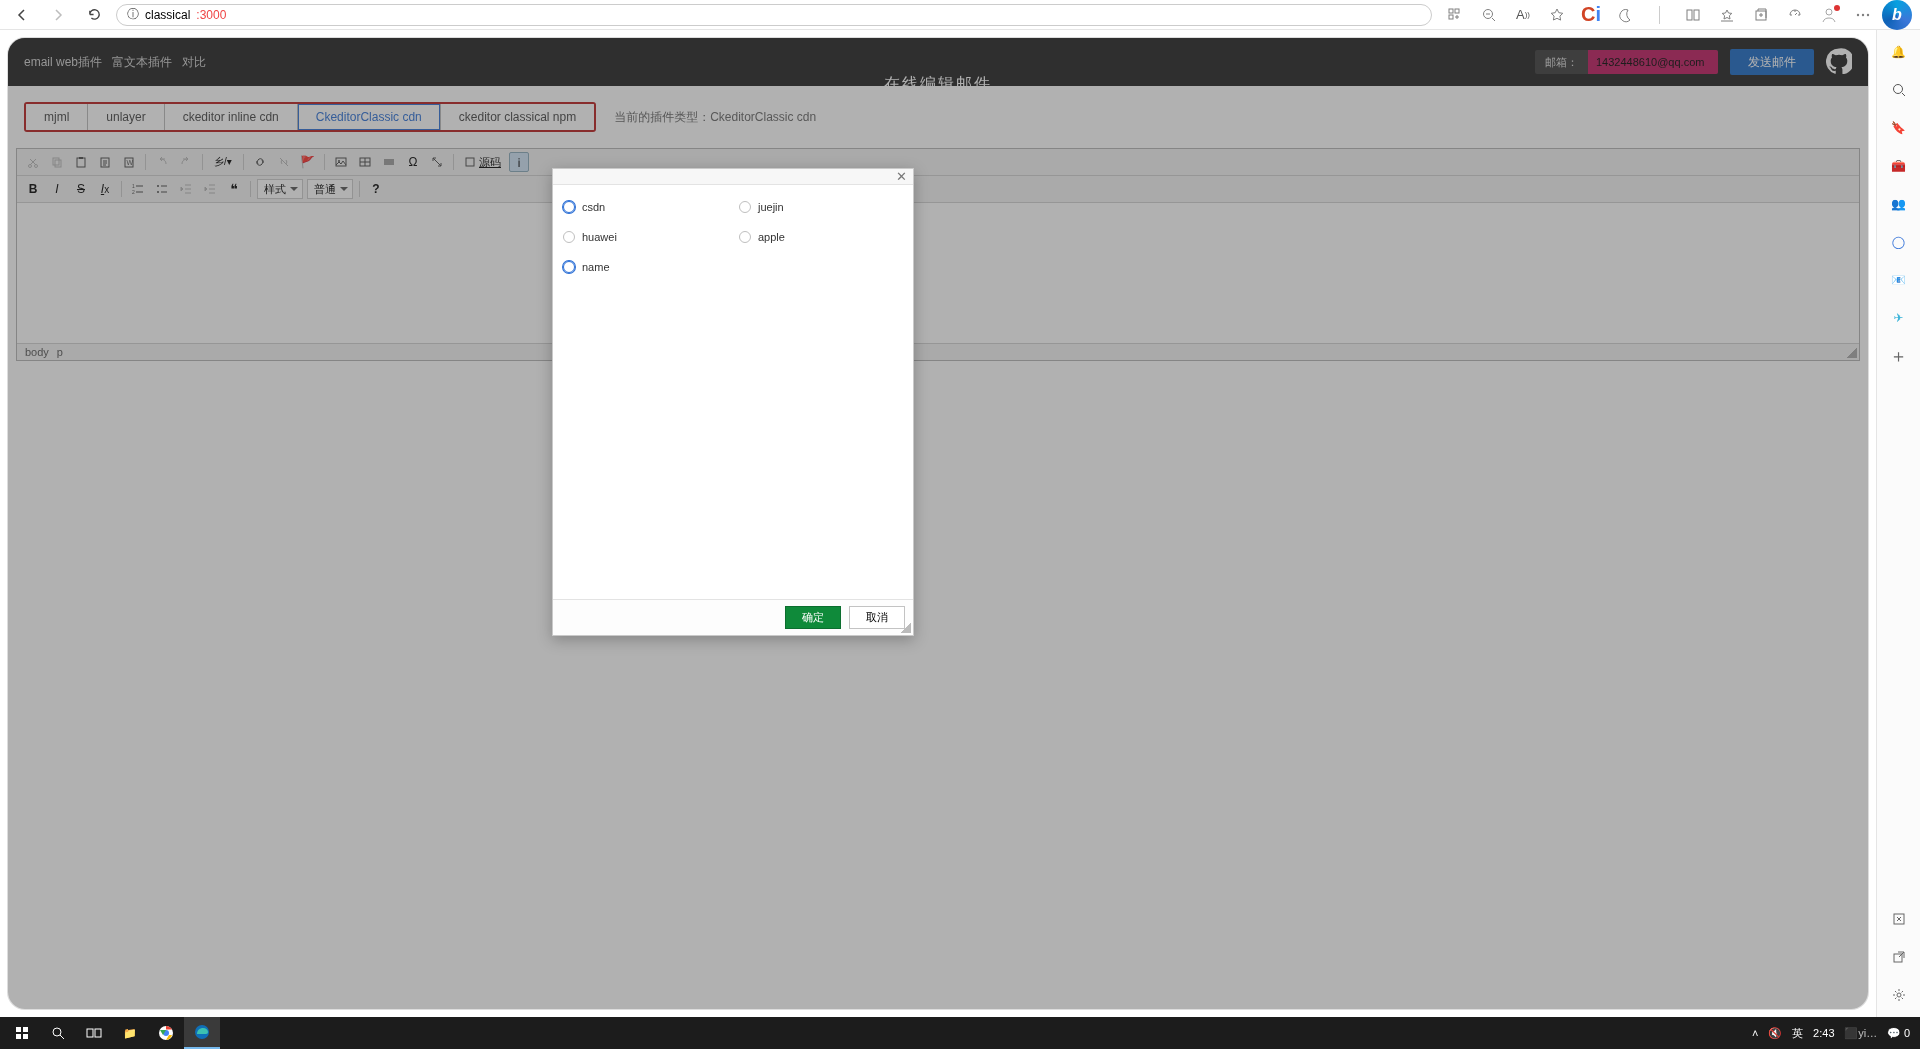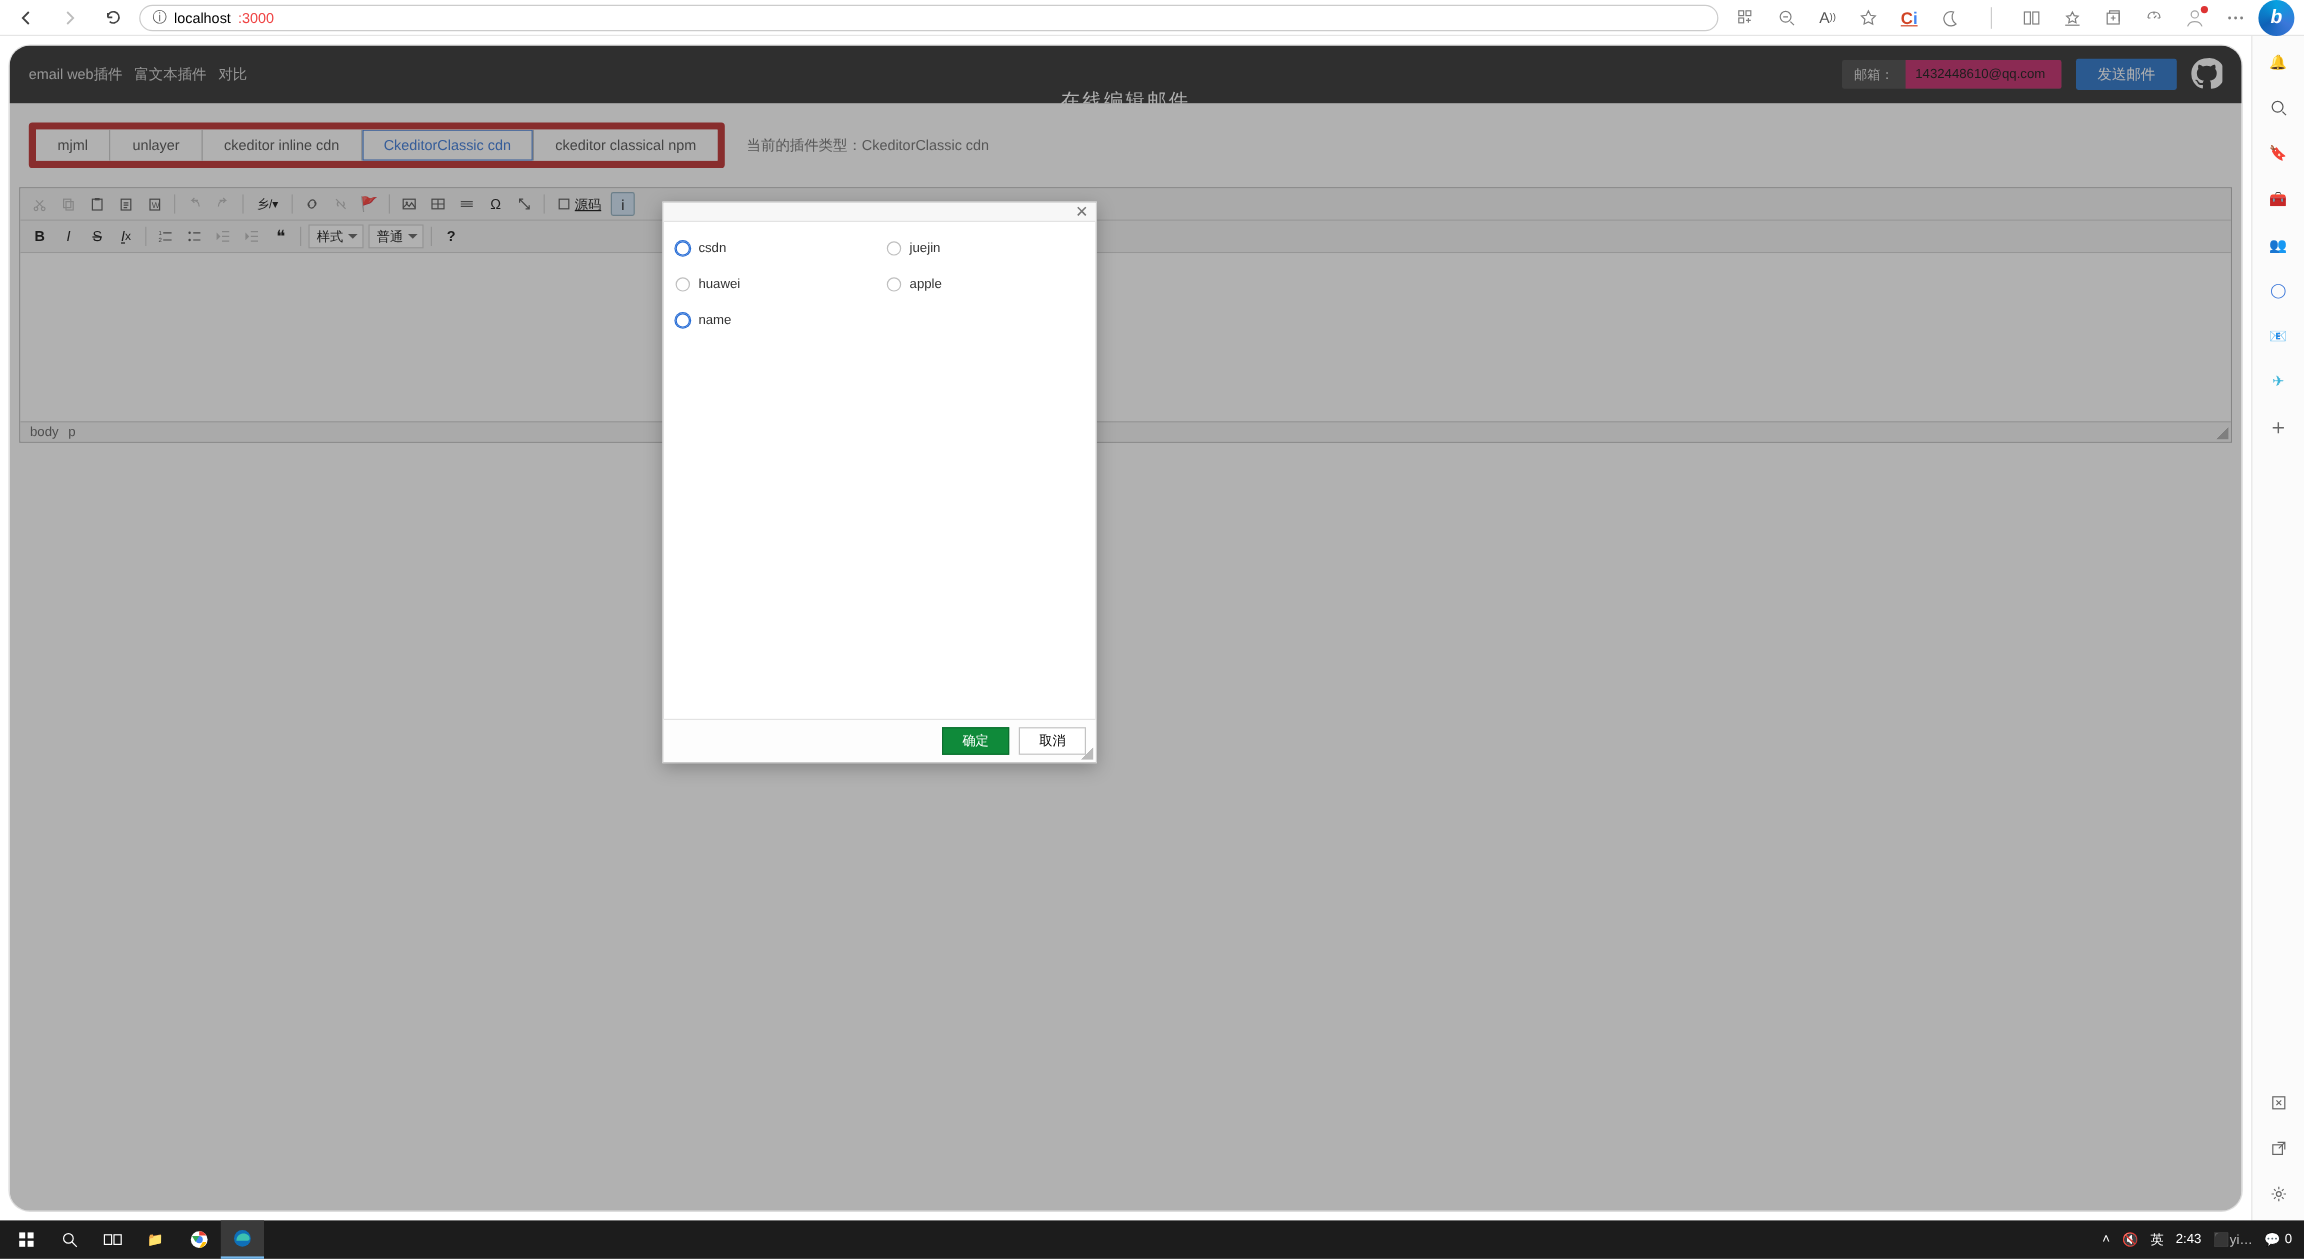--- a/index.html
+++ b/index.html
@@ -21,21 +21,21 @@
       gap: 8px;
       border-bottom: 1px solid #e5e5e5;
       background: #fff;
     }
     .browser-nav-btn { width: 28px; height: 28px; display:flex;align-items:center;justify-content:center; cursor:pointer; border-radius:4px;}
     .url-bar { flex:1; height:22px; border:1px solid #ccc; border-radius:11px; display:flex; align-items:center; padding:0 10px; gap:6px; font-size:12px; color:#555;}
     .url-bar .host { color:#000;}
     .browser-icons-right { display:flex; align-items:center; gap:4px;}
     .browser-icons-right .bi { width:30px; height:28px; display:flex;align-items:center;justify-content:center; position:relative;}
     .bi svg { opacity: .75;}
-    .ci-letter { font-weight:700; color:#d14425; font-size:14px;text-decoration:underline;}
+    .ci-letter { font-weight:700; color:#d14425; font-size:20px;}
     .red-dot::after{content:"";position:absolute;top:4px;right:4px;width:6px;height:6px;background:#d33;border-radius:50%;}
 
     
     .edge-sidebar{
       position:absolute; right:0; top:30px; bottom:32px; width:44px;
       border-left:1px solid #e5e5e5; background:#fbfbfb;
       display:flex; flex-direction:column; align-items:center; padding:6px 0; gap:6px;
     }
     .edge-sidebar .esb{ width:32px;height:32px;display:flex;align-items:center;justify-content:center;border-radius:4px; }
     .edge-sidebar .spacer{flex:1;}
@@ -58,21 +58,21 @@
     .app-header .title{ position:absolute; left:50%; transform:translateX(-50%); font-size:16px; letter-spacing:2px;margin-top:44px;}
     .app-header .right{ margin-left:auto; display:flex; align-items:center; gap:12px;}
     .email-label-box{ display:flex; align-items:center; background:#3a3a3a; border-radius:2px; overflow:hidden;}
     .email-label-box .lbl{ padding:0 10px; color:#ddd; font-size:11px; height:24px; display:flex;align-items:center;}
     .email-label-box input{ height:24px; width:130px; border:none; background:#be185d; padding:0 8px; font-size:11px;}
     .send-btn{ height:26px; padding:0 18px; background:#1868c5; color:#fff; border:none; border-radius:2px; font-size:12px; cursor:pointer;}
     .gh-icon{ width:26px;height:26px; }
 
     
     .tab-row{ padding:16px 16px 8px; display:flex; align-items:center; gap:0; font-size:12px;}
-    .tab-group{ display:flex; border:6px solid #b91c1c; border-radius:3px; overflow:hidden;}
+    .tab-group{ display:flex; border:2px solid #b91c1c; border-radius:3px; overflow:hidden;}
     .tab-group .tab{ padding:6px 18px; border-right:1px solid #bbb; color:#444; cursor:pointer; background:#fff;}
     .tab-group .tab:last-child{ border-right:none;}
     .tab-group .tab.active{ color:#2b6fd6; box-shadow: inset 0 0 0 1px #2b6fd6;}
     .current-plug{ margin-left:18px; color:#666;}
 
     
     .editor-shell{ margin:8px 8px 0; border:1px solid #b3b3b3; }
     .toolbar{ background:#f3f3f3; border-bottom:1px solid #d0d0d0; display:flex; align-items:center; padding:3px 6px; gap:4px; flex-wrap:wrap;}
     .tbtn{ width:20px; height:20px; display:flex;align-items:center;justify-content:center; border-radius:2px; cursor:pointer;}
     .tbtn svg{opacity:.7;}
@@ -129,21 +129,21 @@
         <path d="M6 3l5 5-5 5" fill="none" stroke="#444" stroke-width="1.5"></path>
       </svg>
   </div>
   <div class="browser-nav-btn">
     <svg width="15" height="15" viewBox="0 0 16 16">
         <path d="M3 8a5 5 0 1 1 1.7 3.7M3 8V4m0 4h4" fill="none" stroke="#444" stroke-width="1.4"></path>
       </svg>
   </div>
   <div class="url-bar">
     <span>ⓘ</span>
-    <span class="host">localhost</span>
+    <span class="host">classical</span>
       <span style="color:#ef4444">:3000</span>
   </div>
   <div class="browser-icons-right">
     <div class="bi">
         <svg width="16" height="16">
           <rect x="2" y="2" width="4" height="4" fill="none" stroke="#555"></rect>
           <rect x="8" y="2" width="4" height="4" fill="none" stroke="#555"></rect>
           <rect x="2" y="8" width="4" height="4" fill="none" stroke="#555"></rect>
           <path d="M10 8v4m-2-2h4" stroke="#555"></path>
         </svg>

